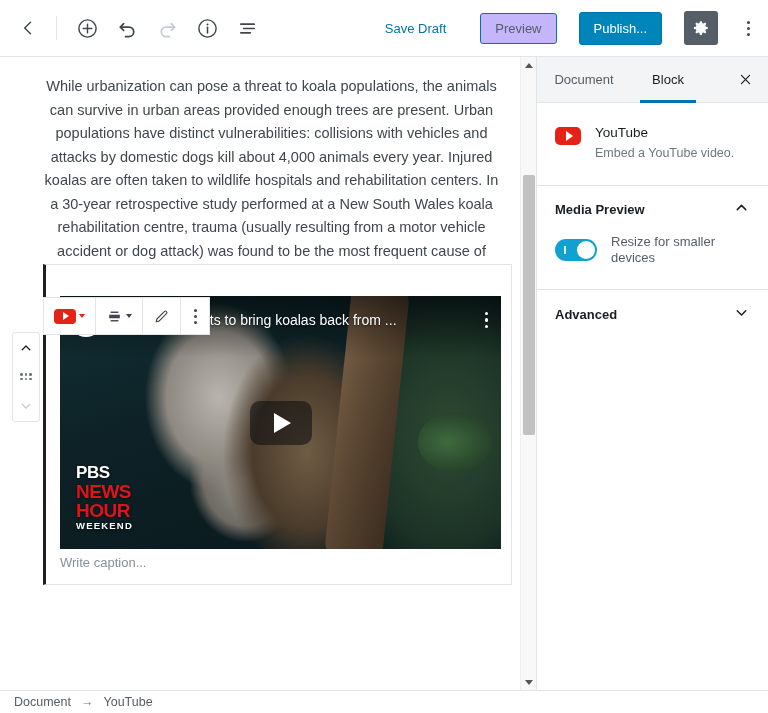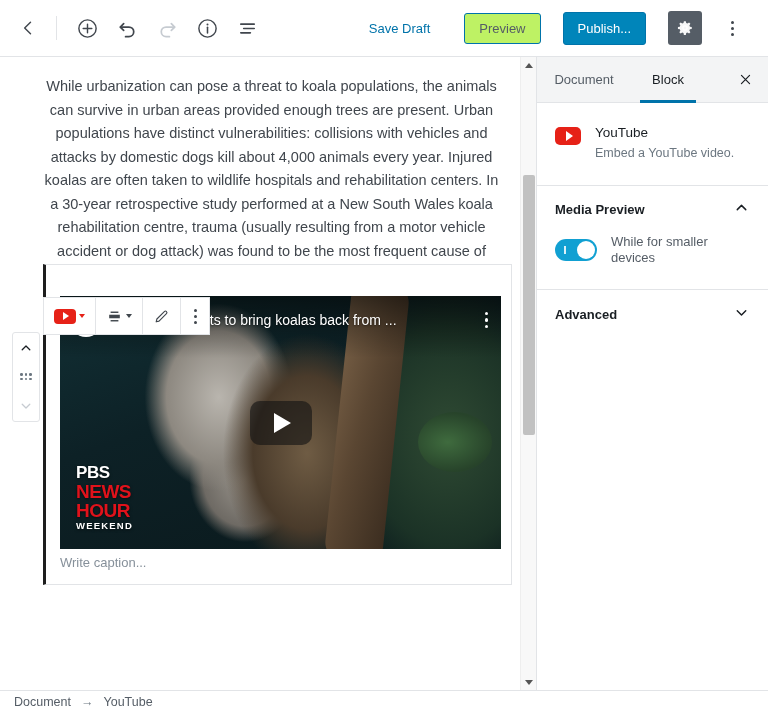--- a/index.html
+++ b/index.html
@@ -24,29 +24,29 @@
   }
   .hdr-divider { width: 1px; height: 24px; background: #e2e4e7; }
   .hdr-tools { display: flex; align-items: center; padding-left: 12px; gap: 4px; }
   .tool-btn {
     width: 36px; height: 36px;
     display: flex; align-items: center; justify-content: center;
     cursor: pointer; border-radius: 2px;
   }
   .hdr-right {
     margin-left: auto; display: flex; align-items: center;
-    gap: 12px; padding-right: 20px;
+    gap: 12px; padding-right: 4px;
   }
   .save-draft {
     color: #0073aa; font-size: 13px; padding: 6px 12px;
     cursor: pointer; white-space: nowrap;
   }
   .btn-preview {
     color: #555d66; font-size: 13px;
-    border: 1px solid #0073aa; background: #bef264;
+    border: 1px solid #0073aa; background: #c4b5fd;
     border-radius: 3px; padding: 7px 14px; margin-left: 10px;
     cursor: pointer; white-space: nowrap;
   }
   .btn-publish {
     color: #fff; font-size: 13px; background: #0085ba;
     border: 1px solid #0073aa; border-radius: 3px;
     padding: 8px 14px; margin-left: 10px;
     cursor: pointer; white-space: nowrap;
   }
   .btn-gear {
@@ -484,21 +484,21 @@
         <svg width="17" height="17" viewBox="0 0 24 24">
           <path d="M6 15 L12 9 L18 15" fill="none" stroke="#191e23" stroke-width="2" stroke-linecap="round" stroke-linejoin="round"></path>
         </svg>
       </span>
     </div>
     <div class="panel-body">
       <div class="toggle">
         <span class="mark"></span>
         <span class="knob"></span>
       </div>
-      <div class="toggle-label">While for smaller devices</div>
+      <div class="toggle-label">Resize for smaller devices</div>
     </div>
 
     <div class="panel-sep"></div>
     <div class="panel-head">
       <span class="ttl">Advanced</span>
       <span class="chev">
         <svg width="17" height="17" viewBox="0 0 24 24">
           <path d="M6 9.5 L12 15.5 L18 9.5" fill="none" stroke="#191e23" stroke-width="2" stroke-linecap="round" stroke-linejoin="round"></path>
         </svg>
       </span>

